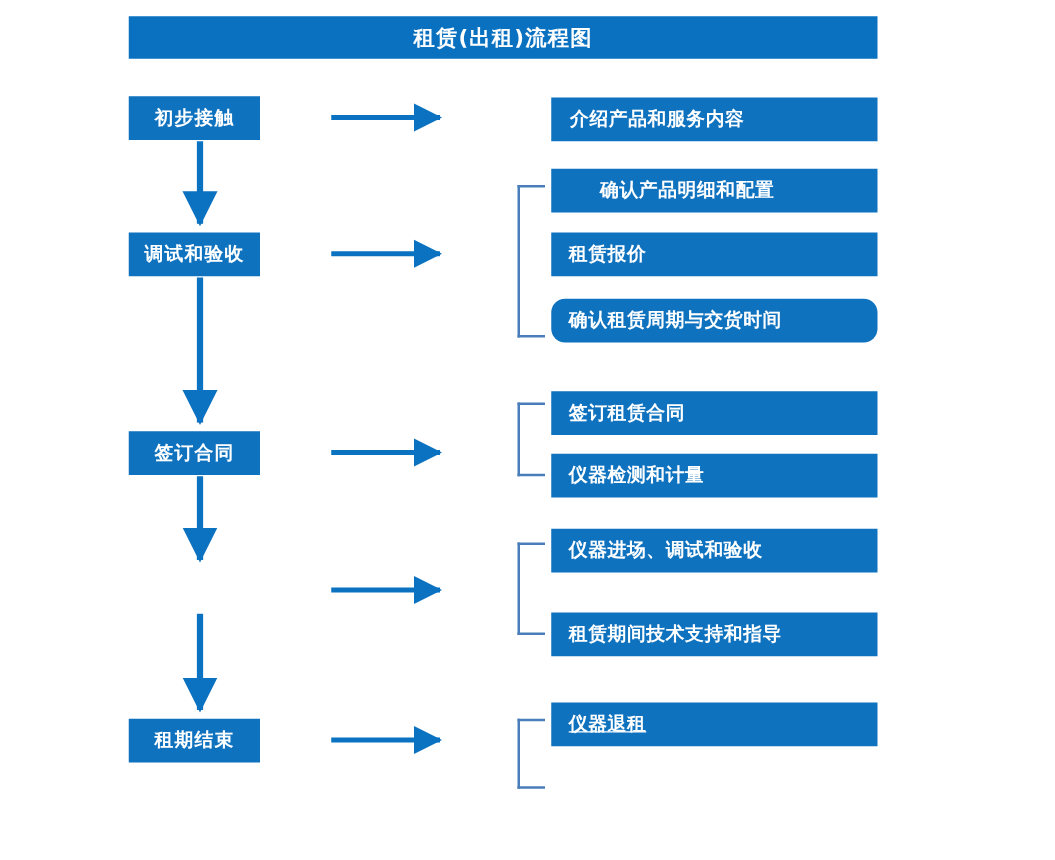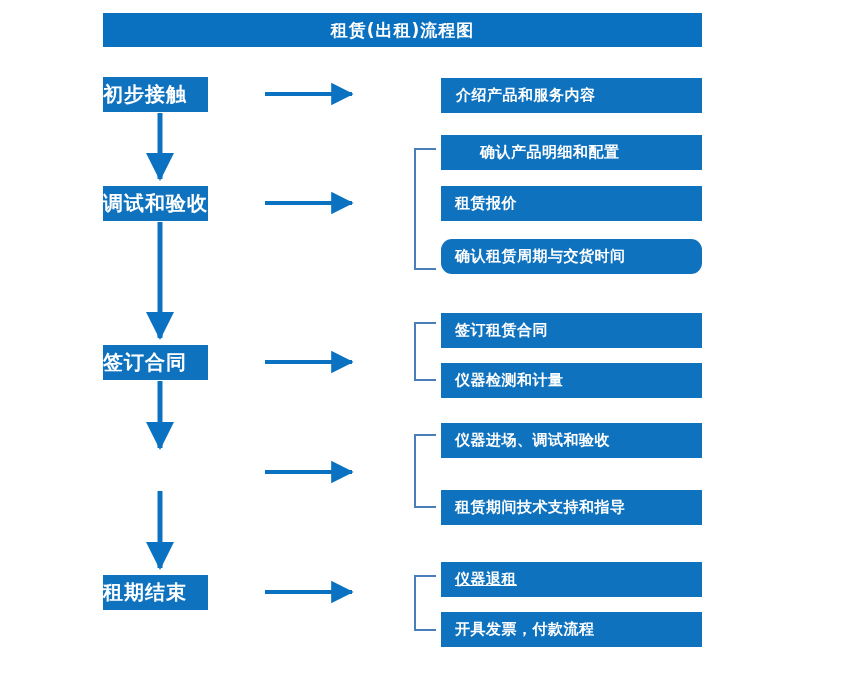--- a/index.html
+++ b/index.html
@@ -49,21 +49,22 @@
     display: flex;
     align-items: center;
     font-weight: bold;
     box-sizing: border-box;
   }
 
   .stage-box {
     left: 103px;
     width: 105px;
     height: 35px;
-    font-size: 20px;
+    justify-content: center;
+    font-size: 15px;
     letter-spacing: 1px;
   }
 
   .detail-box {
     left: 441px;
     width: 261px;
     height: 35px;
     justify-content: flex-start;
     padding-left: 14px;
     font-size: 15px;
@@ -162,17 +163,14 @@
   </div>
   <div class="node-box detail-box" style="top:423px;">
     <span>仪器进场、调试和验收</span>
   </div>
   <div class="node-box detail-box" style="top:490px;">
     <span>租赁期间技术支持和指导</span>
   </div>
   <div class="node-box detail-box" style="top:562px;text-decoration:underline;">
     <span>仪器退租</span>
   </div>
-  <div class="node-box detail-box" style="top:612px;">
-    <span>开具发票，付款流程</span>
-  </div>
 
 </div>
 
 </body></html>

